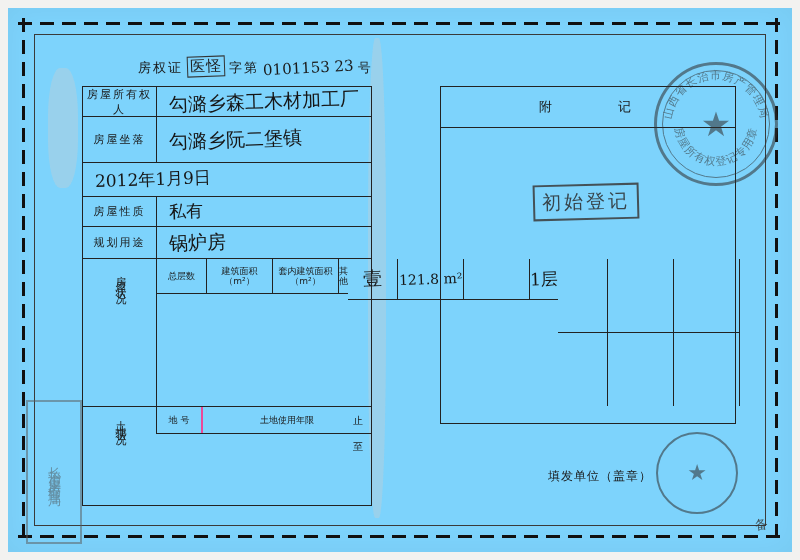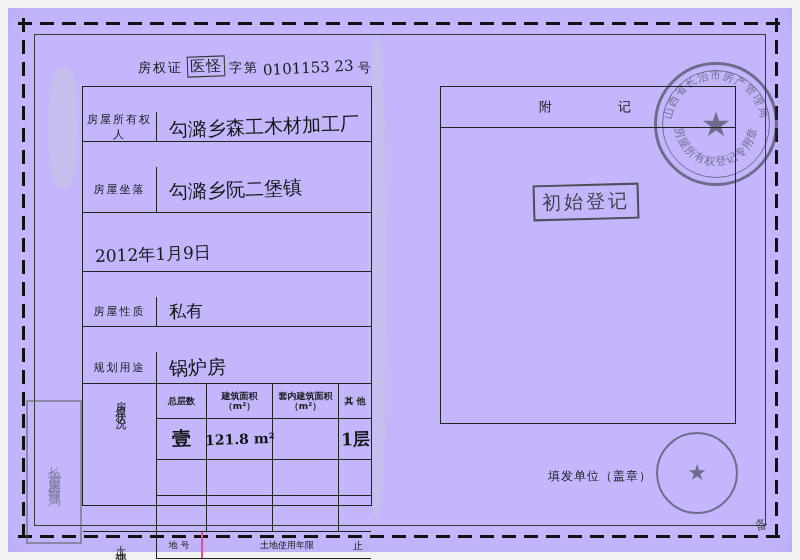--- a/index.html
+++ b/index.html
@@ -8,21 +8,21 @@
     background:#dcdcdc;
     font-family:"DejaVu Sans","Liberation Sans",sans-serif;
   }
   .page{
     position:absolute;left:0;top:0;width:800px;height:560px;
     background:#f2f2f0;
   }
   
   .scan{
     position:absolute;left:8px;top:8px;width:784px;height:544px;
-    background:#c4b5fd;
+    background:#7dd3fc;
     box-shadow:inset 0 0 30px rgba(0,0,0,.05);
   }
   
   .perf{
     position:absolute;background:repeating-linear-gradient(90deg,#111 0 14px,transparent 14px 22px);
     height:3px;
   }
   .perf.v{
     background:repeating-linear-gradient(180deg,#111 0 14px,transparent 14px 22px);
     width:3px;height:auto;
@@ -57,21 +57,21 @@
     font-size:15px;transform:rotate(-3deg);letter-spacing:0;
   }
 
   
   .tbl{
     position:absolute;left:74px;top:78px;width:290px;height:420px;
     border:1px solid #222;
     box-sizing:border-box;
   }
   .row{
-    display:flex;border-bottom:1px solid #222;box-sizing:border-box;margin-top:25px;
+    display:flex;border-bottom:1px solid #222;box-sizing:border-box;
   }
   .row:last-child{border-bottom:none;}
   .lbl{
     width:74px;min-width:74px;border-right:1px solid #222;
     display:flex;align-items:center;justify-content:center;
     font-size:11px;letter-spacing:2px;color:#1a1a1a;
     box-sizing:border-box;text-align:center;
   }
   .val{
     flex:1;position:relative;box-sizing:border-box;
@@ -95,21 +95,21 @@
   .r6{height:32px;}
 
   
   .status{
     display:flex;border-bottom:1px solid #222;height:148px;box-sizing:border-box;
   }
   .status .lbl{
     writing-mode:vertical-rl;text-orientation:upright;letter-spacing:6px;
     padding-top:8px;justify-content:flex-start;
   }
-  .status .grid{flex:1;display:flex;flex-direction:column;font-weight:bold;}
+  .status .grid{flex:1;display:flex;flex-direction:row;}
   .grid-head{
     display:flex;height:34px;border-bottom:1px solid #222;
   }
   .grid-head div{
     border-right:1px solid #222;display:flex;flex-direction:column;
     align-items:center;justify-content:center;font-size:9px;line-height:1.15;
     color:#1a1a1a;box-sizing:border-box;
   }
   .grid-head div:last-child{border-right:none;}
   .c1{width:50px;}

